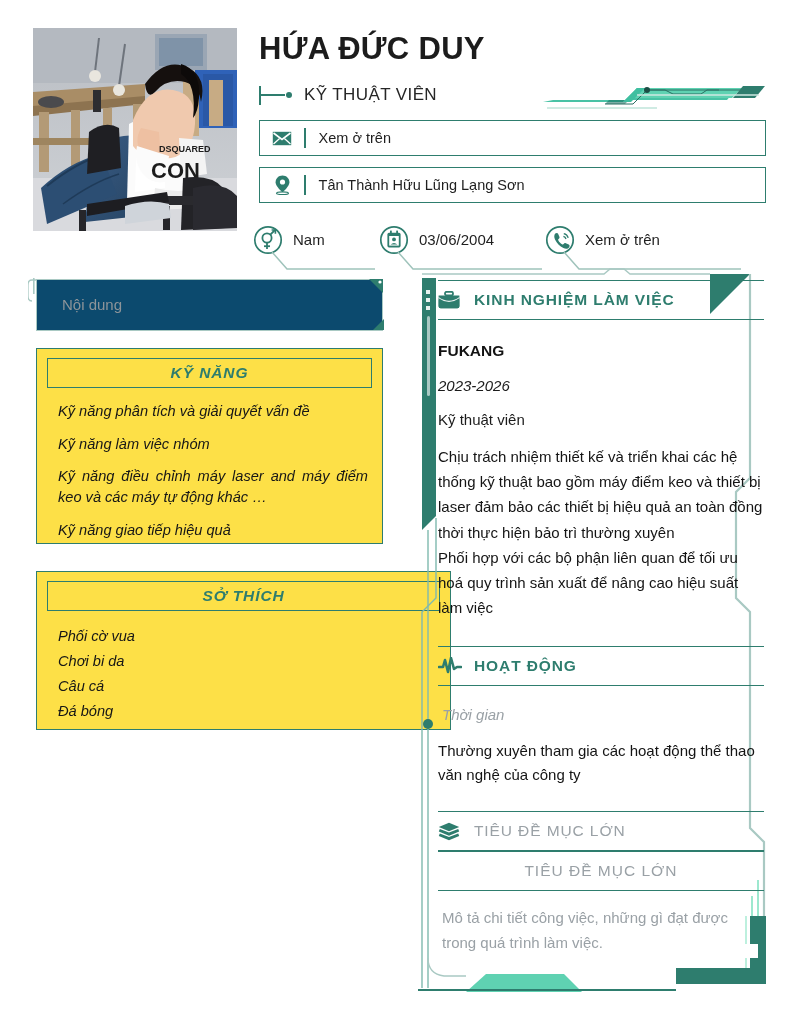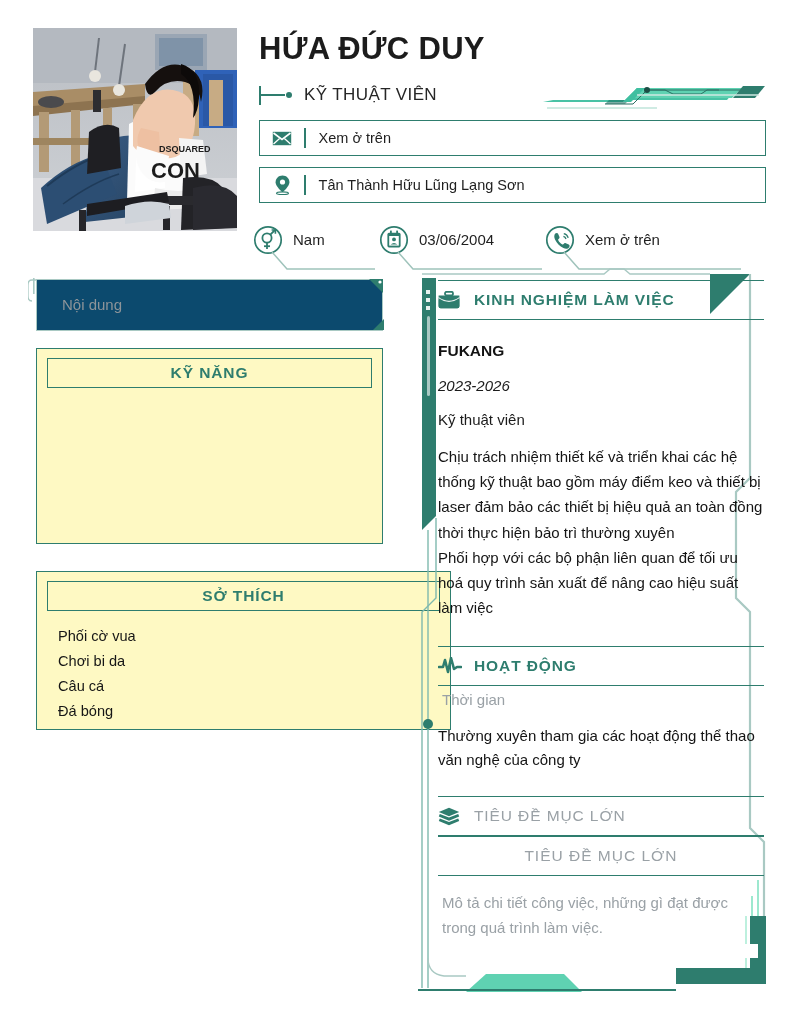--- a/index.html
+++ b/index.html
@@ -62,21 +62,21 @@
   .noteBox {
     position:absolute; left:36px; top:11px; width:347px; height:52px;
     border:1.2px solid #a9c9c3; background:#0c4a6e;
   }
   .noteBox .ph { position:absolute; left:25px; top:16px; font-size:15px; color:#8d9499; }
   .noteDecoTop { position:absolute; left:36px; top:9px; width:347px; height:6px; }
   .noteDecoLeft { position:absolute; left:28px; top:10px; width:12px; height:54px; }
   .noteCornerTR { position:absolute; left:363px; top:11px; width:20px; height:20px; }
   .noteCornerBR { position:absolute; left:368px; top:46px; width:16px; height:16px; }
 
-  .panel { position:absolute; border:1.4px solid #2e7d6e; background:#fef9c3; }
+  .panel { position:absolute; border:1.4px solid #2e7d6e; background:#fde047;font-style:italic; }
   #panel-skills  { left:36px; top:80px;  width:347px; height:196px; }
   #panel-hobbies { left:36px; top:303px; width:415px; height:159px; }
 
   .panelTitleBox {
     position:absolute; left:10px; top:9px; right:10px; height:30px;
     border:1.2px solid #2e7d6e; display:flex; align-items:center; justify-content:center;
   }
   .panelTitleBox span { font-size:15.5px; font-weight:bold; color:#2e7d6e; letter-spacing:.9px; }
 
   .skillList { position:absolute; left:21px; top:52px; right:14px; }
@@ -100,21 +100,21 @@
   .sectHead .sh-ico { width:28px; display:flex; align-items:center; justify-content:flex-start; }
   .sectHead .sh-txt { font-size:15.5px; font-weight:bold; color:#2e7d6e; letter-spacing:.9px; margin-left:8px; }
   .sectHead.muted .sh-txt { color:#9aa1a6; font-weight:normal; letter-spacing:1px; }
 
   .jobName { font-size:15.5px; font-weight:bold; color:#121212; margin-top:22px; }
   .jobYears { font-size:15px; color:#1b1b1b; margin-top:17px;font-style:italic; }
   .jobRole { font-size:15px; color:#1b1b1b; margin-top:17px; }
   .jobDesc { font-size:15px; color:#141414; line-height:1.68; margin-top:16px; }
   .jobDesc p { margin:0; }
 
-  .actTime { font-size:15px; color:#9aa1a6; margin-top:5px; padding-left:4px; }
+  .actTime { font-size:15px; color:#9aa1a6; margin-top:20px; padding-left:4px;font-style:italic; }
   .actDesc { font-size:15px; color:#141414; line-height:1.6; margin-top:16px; }
 
   .phBlock { font-size:15px; color:#9aa1a6; line-height:1.62; margin-top:15px; padding-left:4px; }
 
   .footer {
     position:absolute; right:22px; top:1044px;
     font-family:"DejaVu Sans Mono","Liberation Mono",monospace;
     font-size:13.5px; color:#3b3b3b; letter-spacing:.2px;
   }
 </style>
@@ -320,20 +320,26 @@
     <div class="noteCornerBR">
       <svg viewBox="0 0 16 16" xmlns="http://www.w3.org/2000/svg">
         <path d="M16 16 L16 5 L5 16 Z" fill="#2e7d6e"></path>
       </svg>
     </div>
 
     <div class="panel" id="panel-skills">
       <div class="panelTitleBox">
         <span>KỸ NĂNG</span>
       </div>
+      <ul class="skillList">
+        <li>Kỹ năng phân tích và giải quyết vấn đề</li>
+        <li>Kỹ năng làm việc nhóm</li>
+        <li>Kỹ năng điều chỉnh máy laser and máy điểm keo và các máy tự động khác …</li>
+        <li>Kỹ năng giao tiếp hiệu quả</li>
+      </ul>
     </div>
 
     <div class="panel" id="panel-hobbies">
       <div class="panelTitleBox">
         <span>SỞ THÍCH</span>
       </div>
       <ul class="hobbyList">
         <li>Phối cờ vua</li>
         <li>Chơi bi da</li>
         <li>Câu cá</li>

